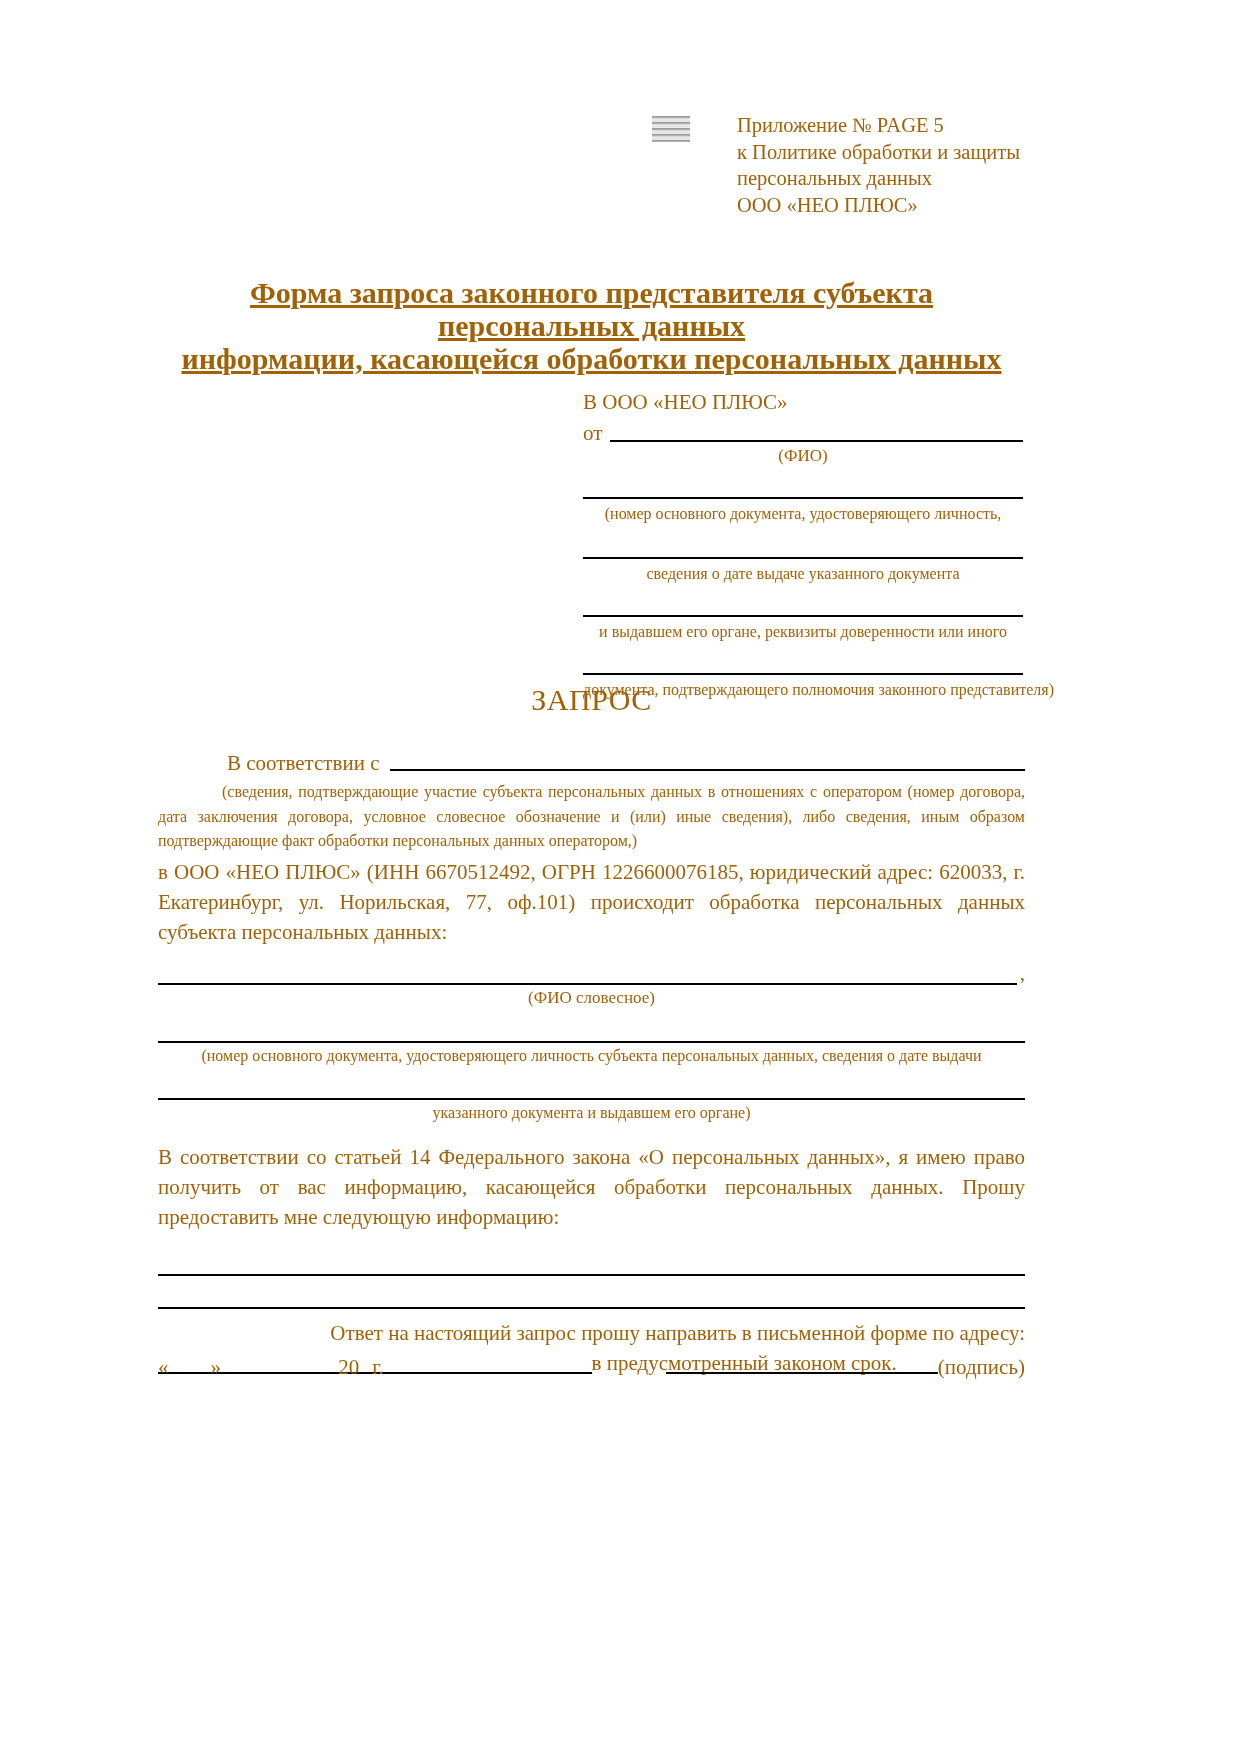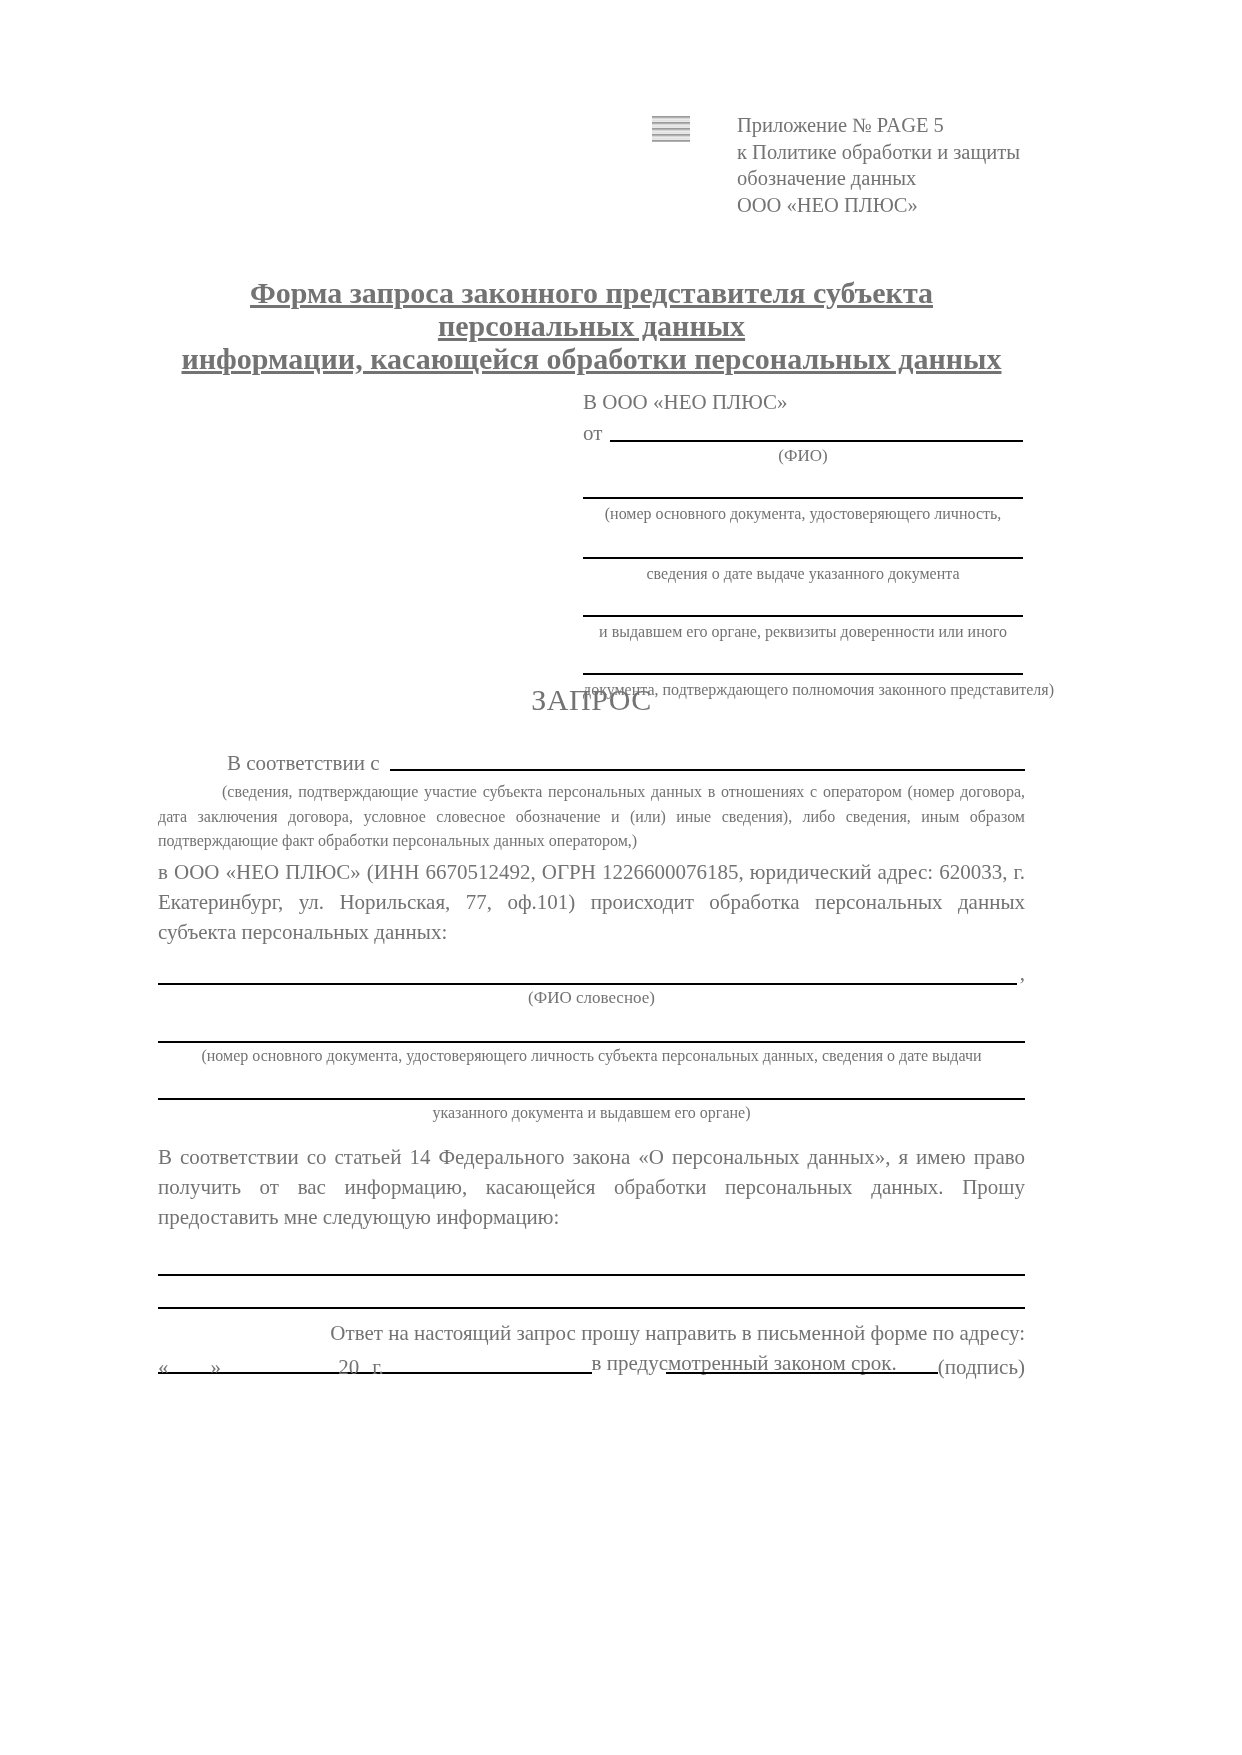--- a/index.html
+++ b/index.html
@@ -3,21 +3,21 @@
 <meta charset="utf-8">
 <style>
   * { margin: 0; padding: 0; box-sizing: border-box; }
   html, body { background: #ffffff; }
   .page {
     position: relative;
     width: 1242px;
     height: 1755px;
     background: #ffffff;
     font-family: "Liberation Serif", serif;
-    color: #737373;
+    color: #a16207;
     overflow: hidden;
   }
   
   .stamp-icon {
     position: absolute;
     left: 652px; top: 116px;
     width: 38px; height: 26px;
     background: repeating-linear-gradient(180deg,
       #8f8f8f 0px, #bdbdbd 2px, #f1f1f1 3px, #dcdcdc 5px, #f7f7f7 6px);
   }
@@ -130,21 +130,21 @@
 </head>
 <body>
 
 <div class="page">
 
   <div class="stamp-icon"></div>
 
   <div class="header-right">
     <div>Приложение №  PAGE 5</div>
     <div>к Политике обработки и защиты</div>
-    <div>обозначение данных</div>
+    <div>персональных данных</div>
     <div>ООО «НЕО ПЛЮС»</div>
   </div>
 
   <div class="doc-title">
     <div>Форма запроса законного представителя субъекта персональных данных</div>
     <div>информации, касающейся обработки персональных данных</div>
   </div>
 
   <div class="addressee">
     <div class="to-line">В ООО «НЕО ПЛЮС»</div>

